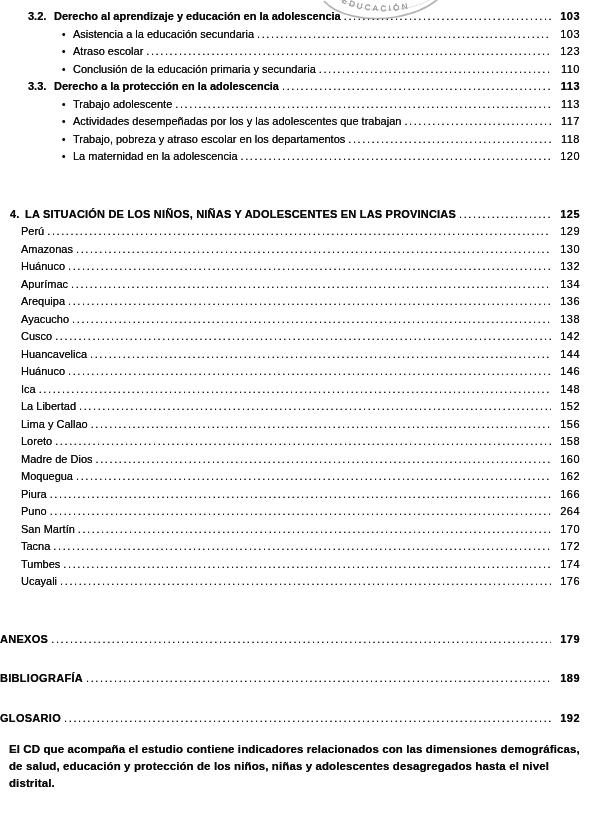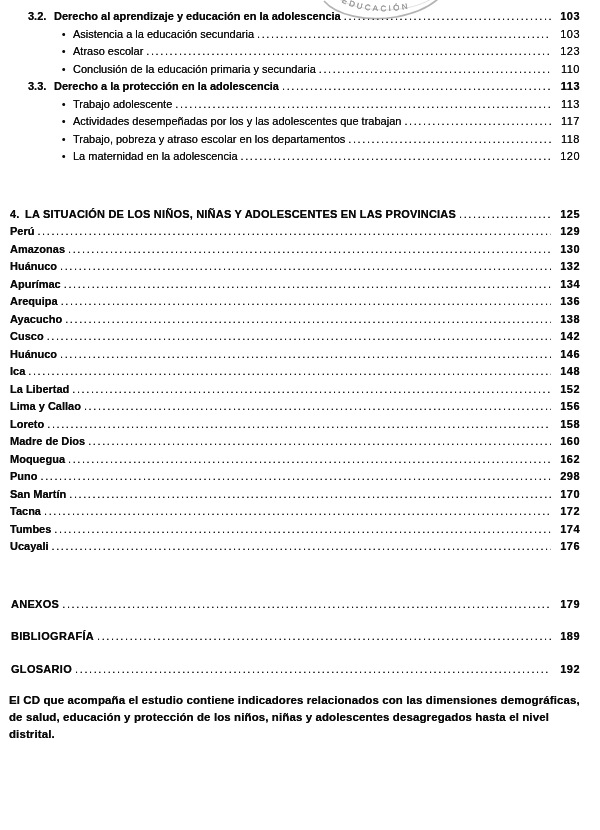--- a/index.html
+++ b/index.html
@@ -49,25 +49,25 @@
 
   .sec-row { padding-left: 28px; font-weight: 700; }
   .sec-row .num { flex: 0 0 26px; }
 
   .bullet-row { padding-left: 62px; font-weight: 400; }
   .bullet-row .bullet { flex: 0 0 11px; font-size: 10px; }
 
   .ch4-row { margin-top: 40px; padding-left: 10px; font-weight: 700; letter-spacing: 0.2px; }
   .ch4-row .num { flex: 0 0 15px; }
 
-  .prov-row { padding-left: 10px; font-weight: 700; }
+  .prov-row { padding-left: 21px; font-weight: 400; }
 
   .back-block { margin-top: 40px; }
-  .back-row { padding-left: 11px; font-weight: 700; letter-spacing: 0.3px; }
-  .back-row + .back-row { margin-top: 15px; }
+  .back-row { font-weight: 700; letter-spacing: 0.3px; }
+  .back-row + .back-row { margin-top: 22px; }
 
   .footer-note {
     margin: 14px 0 0 9px;
     width: 578px;
     font-size: 11.5px;
     line-height: 16.8px;
     font-weight: 700;
     letter-spacing: 0.1px;
     white-space: normal;
   }
@@ -187,20 +187,25 @@
       <span class="label">Ayacucho</span>
       <span class="dots"></span>
       <span class="pg">138</span>
     </div>
   <div class="row prov-row">
       <span class="label">Cusco</span>
       <span class="dots"></span>
       <span class="pg">142</span>
     </div>
   <div class="row prov-row">
+      <span class="label">Huancavelica</span>
+      <span class="dots"></span>
+      <span class="pg">144</span>
+    </div>
+  <div class="row prov-row">
       <span class="label">Huánuco</span>
       <span class="dots"></span>
       <span class="pg">146</span>
     </div>
   <div class="row prov-row">
       <span class="label">Ica</span>
       <span class="dots"></span>
       <span class="pg">148</span>
     </div>
   <div class="row prov-row">
@@ -222,23 +227,28 @@
       <span class="label">Madre de Dios</span>
       <span class="dots"></span>
       <span class="pg">160</span>
     </div>
   <div class="row prov-row">
       <span class="label">Moquegua</span>
       <span class="dots"></span>
       <span class="pg">162</span>
     </div>
   <div class="row prov-row">
+      <span class="label">Piura</span>
+      <span class="dots"></span>
+      <span class="pg">166</span>
+    </div>
+  <div class="row prov-row">
       <span class="label">Puno</span>
       <span class="dots"></span>
-      <span class="pg">298</span>
+      <span class="pg">264</span>
     </div>
   <div class="row prov-row">
       <span class="label">San Martín</span>
       <span class="dots"></span>
       <span class="pg">170</span>
     </div>
   <div class="row prov-row">
       <span class="label">Tacna</span>
       <span class="dots"></span>
       <span class="pg">172</span>

